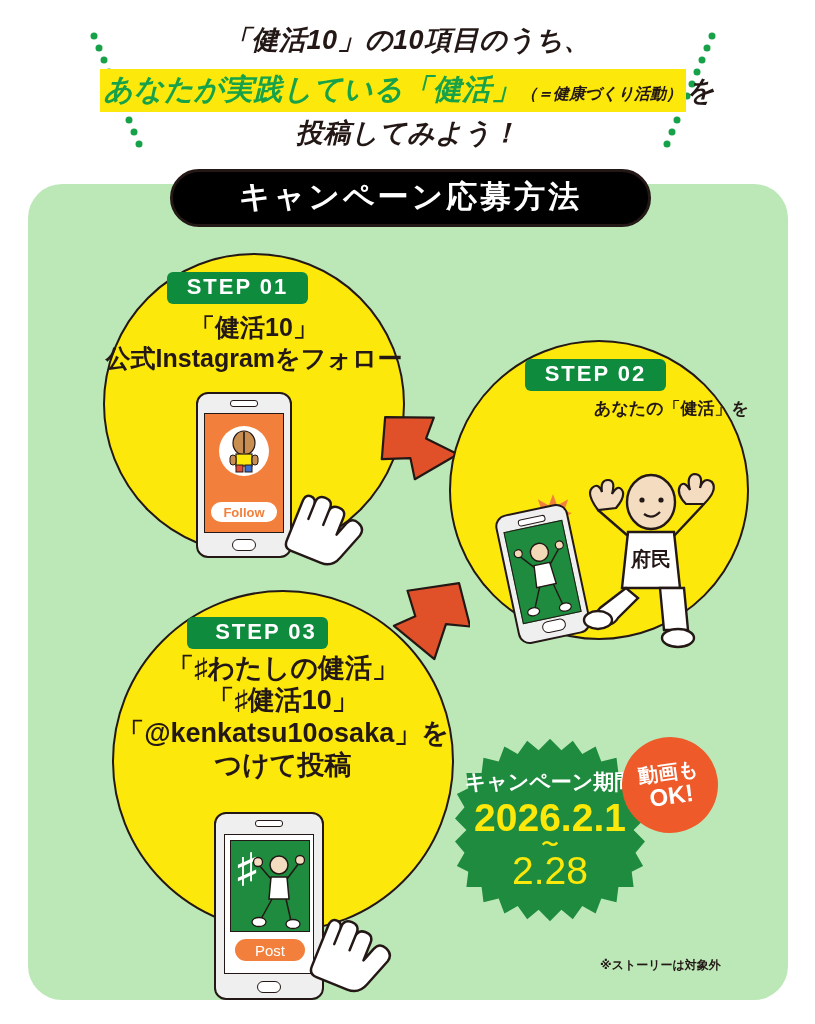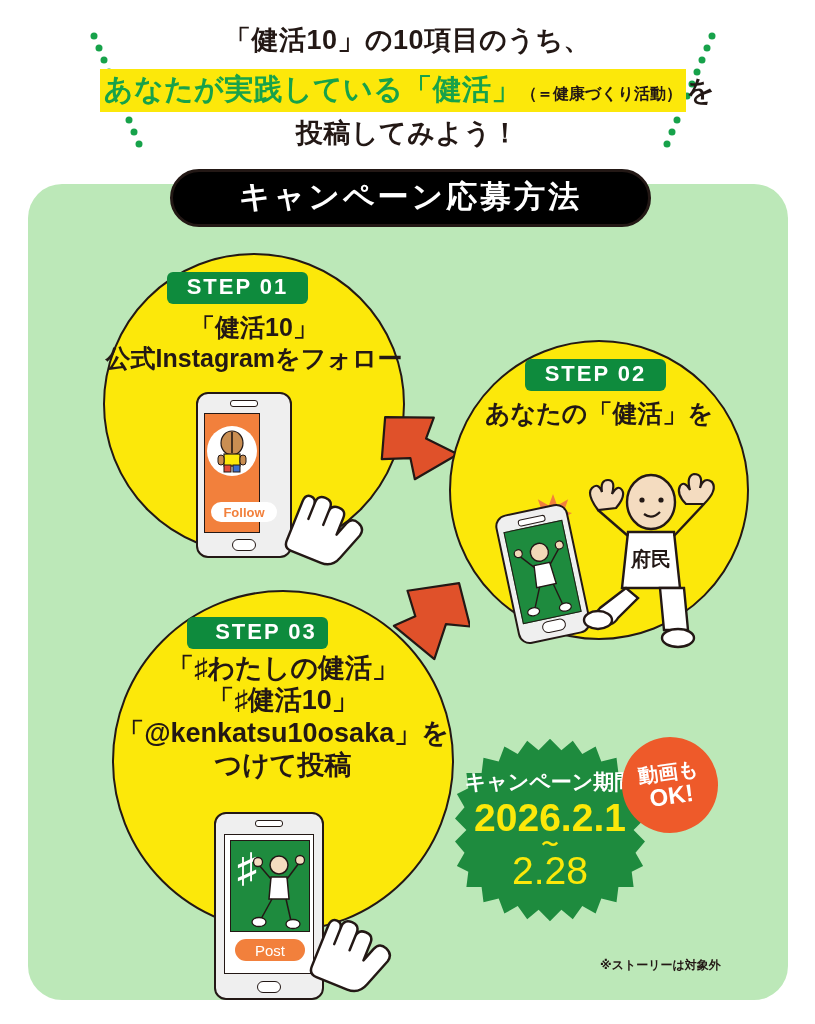--- a/index.html
+++ b/index.html
@@ -30,20 +30,21 @@
     width: 815px;
     text-align: center;
   }
   .hline {
     display: block;
     color: #231815;
     font-weight: 700;
     line-height: 1.34;
     letter-spacing: 0.5px;
     white-space: nowrap;
+    font-style: italic;
   }
   .hline-1 { font-size: 27px; }
   .hline-3 { font-size: 27px; }
   .hline-2 {
     font-size: 0;
     margin: 11px 0 3px 0;
   }
   .hl-mark {
     display: inline-block;
     background: #FCE80A;
@@ -146,21 +147,21 @@
 
   .step-text {
     position: absolute;
     text-align: center;
     color: #231815;
     font-weight: 700;
     line-height: 1.25;
     white-space: nowrap;
   }
   .step-text-1 { left: 103px; top: 312px; width: 302px; font-size: 25px; }
-  .step-text-2 { left: 449px; top: 398px; width: 300px; font-size: 25px; }
+  .step-text-2 { left: 449px; top: 398px; width: 300px; font-size: 17px; text-align: right; }
   .step-text-3 { left: 112px; top: 652px; width: 342px; font-size: 27px; line-height: 1.2; }
 
   
   .arrow { position: absolute; }
 
   
   .phone1 {
     position: absolute;
     left: 196px; top: 392px;
     width: 96px; height: 166px;
@@ -187,21 +188,21 @@
     left: 50%; bottom: 7px;
     transform: translateX(-50%);
     width: 22px; height: 10px;
     border: 1.5px solid #231815;
     border-radius: 6px;
     background: #fff;
   }
   .phone1-screen {
     position: absolute;
     left: 8px; top: 21px;
-    width: 56px; height: 120px;
+    width: 80px; height: 120px;
     background: #F2803C;
     border: 1.5px solid #231815;
     box-sizing: border-box;
   }
   .avatar-circle {
     position: absolute;
     left: 50%; top: 12px;
     transform: translateX(-50%);
     width: 50px; height: 50px;
     border-radius: 50%;

